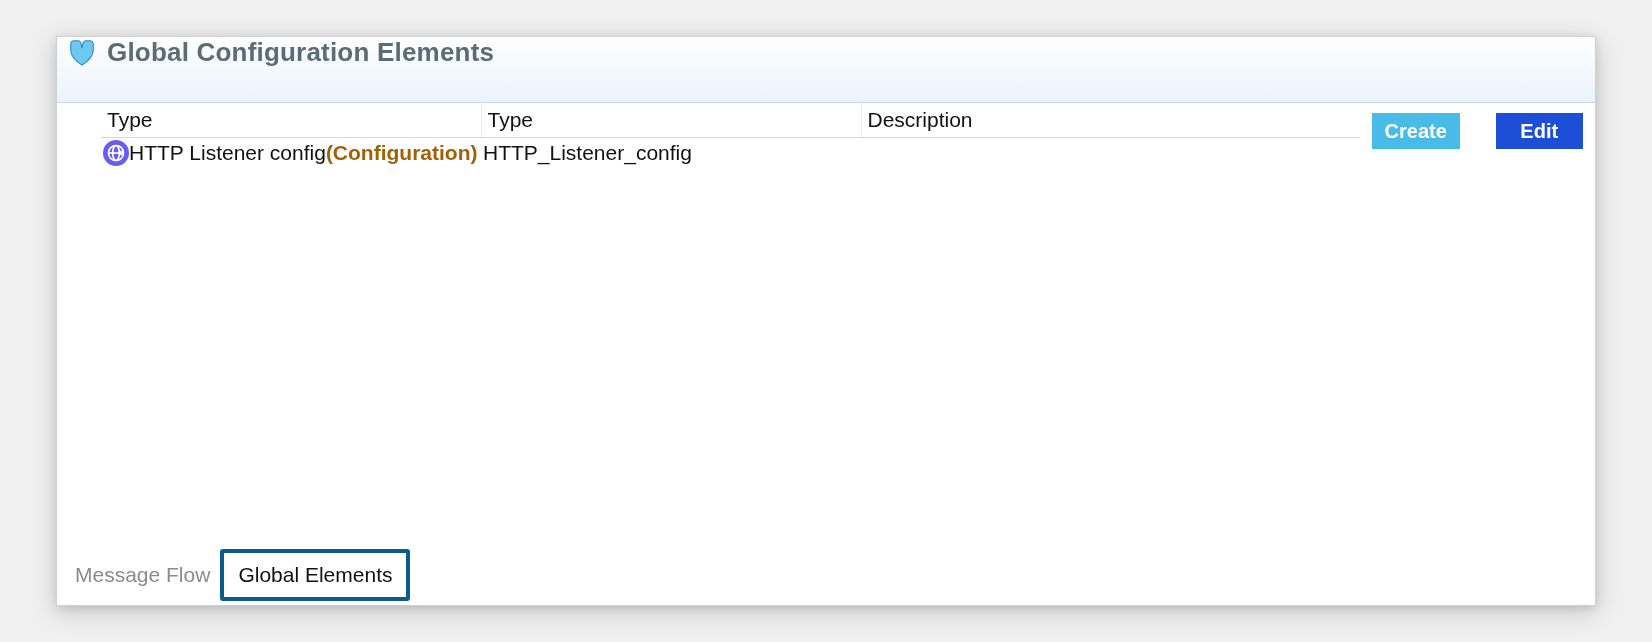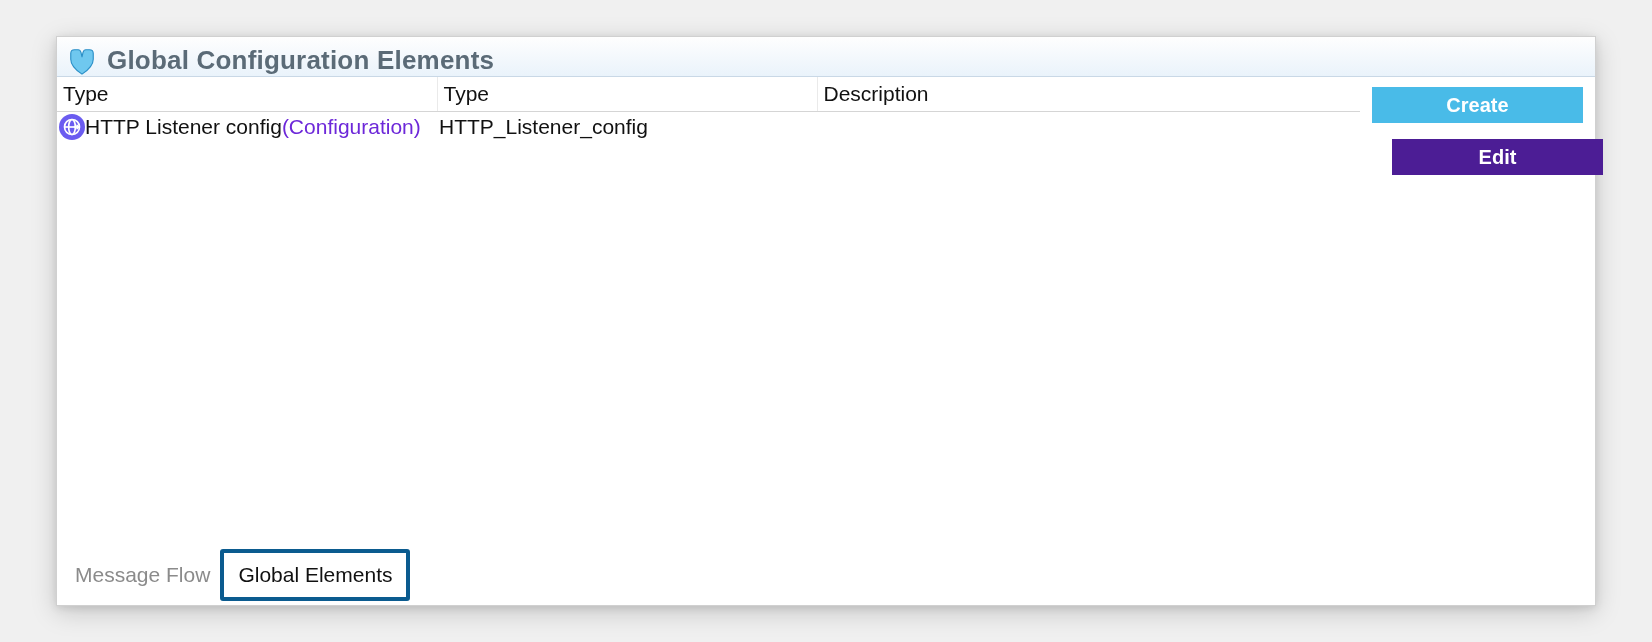--- a/index.html
+++ b/index.html
@@ -16,43 +16,44 @@
     width: 1540px;
     height: 570px;
     background: #ffffff;
     border: 1px solid #d0d0d0;
     box-shadow: 0 6px 24px rgba(0,0,0,0.18), 0 2px 8px rgba(0,0,0,0.10);
     display: flex;
     flex-direction: column;
     position: relative;
   }
   .titlebar {
-    height: 40px;
+    height: 66px;
     background: linear-gradient(#fefefe, #eaf3fb);
     border-bottom: 1px solid #c9d8e6;
     display: flex;
-    align-items: flex-end;
+    align-items: flex-start;
     padding: 0 10px;
   }
   .title-icon {
     width: 30px;
     height: 30px;
     margin-right: 10px;
     flex: 0 0 auto;
   }
   .titlebar h1 {
     font-size: 26px;
     font-weight: 700;
     color: #5b6b77;
     letter-spacing: 0.2px;
   }
   .content {
     flex: 1;
     display: flex;
     position: relative;
+    padding-left: 44px;
   }
   .table-area {
     flex: 1;
     position: relative;
     overflow: hidden;
   }
   .table {
     width: 100%;
     border-collapse: collapse;
     table-layout: fixed;
@@ -92,39 +93,39 @@
     border-radius: 50%;
     background: #6b5cf0;
     flex: 0 0 auto;
     display: flex;
     align-items: center;
     justify-content: center;
     position: relative;
   }
   .row-icon svg { width: 20px; height: 20px; }
   .type-main { color:#111; }
-  .type-extra { color:#6d28d9; }
+  .type-extra { color:#a16207;font-weight:bold; }
   .button-col {
     width: 235px;
     padding: 10px 12px 0 12px;
     display: flex;
-    flex-direction: column;
+    flex-direction: row;
     gap: 16px;
   }
   .btn {
     height: 36px;
     width: 100%;
     border: none;
     font-size: 20px;
     font-weight: 700;
     color: #ffffff;
     cursor: pointer;
   }
   .btn-primary { background: #49bbe8; }
-  .btn-disabled { background: #4c1d95; margin-left: 20px; }
+  .btn-disabled { background: #1d4ed8; margin-left: 20px; }
   .tabs {
     height: 60px;
     display: flex;
     align-items: center;
     padding-left: 8px;
   }
   .tab {
     font-size: 21px;
     color: #8b8b8b;
     padding: 6px 10px;

